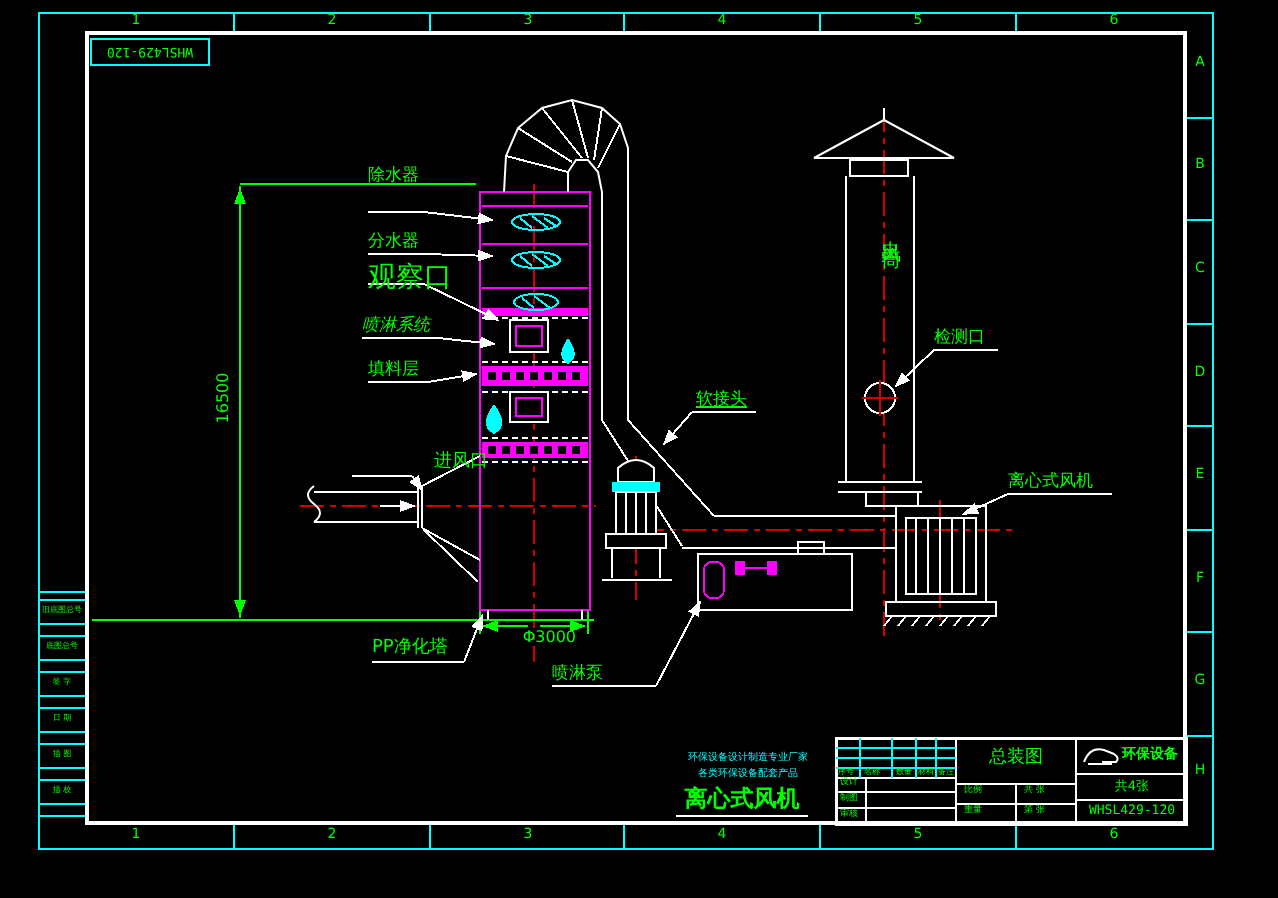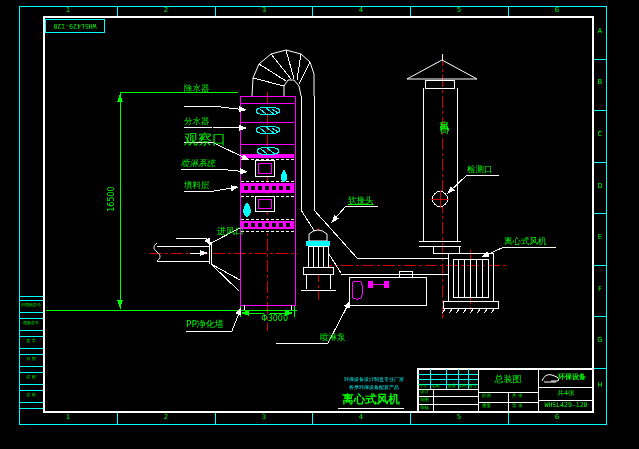--- a/index.html
+++ b/index.html
@@ -313,37 +313,37 @@
   <div class="t ctr" style="left:19px;top:375px;width:24px;font-size:4px;">描 图</div>
   <div class="t ctr" style="left:19px;top:393px;width:24px;font-size:4px;">描 校</div>
 
   <div class="t" style="left:184px;top:84px;font-size:8.5px;">除水器</div>
   <div class="t" style="left:184px;top:117px;font-size:8.5px;">分水器</div>
   <div class="t" style="left:184px;top:132px;font-size:14px;">观察口</div>
   <div class="t" style="left:181px;top:159px;font-size:8.5px;font-style:italic;">喷淋系统</div>
   <div class="t" style="left:184px;top:181px;font-size:8.5px;">填料层</div>
   <div class="t" style="left:176px;top:227px;font-size:9px;margin-left:41px;">进风口</div>
   <div class="t" style="left:186px;top:320px;font-size:9px;">PP净化塔</div>
-  <div class="t" style="left:276px;top:333px;font-size:8.5px;margin-left:44px;">喷淋泵</div>
+  <div class="t" style="left:276px;top:333px;font-size:8.5px;">喷淋泵</div>
   <div class="t" style="left:348px;top:196px;font-size:8.5px;text-decoration:underline;">软接头</div>
 
   <div class="t" style="left:434px;top:112px;width:15px;height:48px;font-size:10px;
               writing-mode:vertical-rl;text-orientation:upright;letter-spacing:2px;">出风筒</div>
   <div class="t" style="left:467px;top:165px;font-size:8.5px;">检测口</div>
   <div class="t" style="left:504px;top:237px;font-size:8.5px;">离心式风机</div>
 
   <div class="t ctr" style="left:92px;top:195px;width:40px;font-size:8px;transform:rotate(-90deg);">16500</div>
   <div class="t ctr" style="left:248px;top:315px;width:40px;font-size:8px;text-align:right;">Φ3000</div>
 
   <div class="t cy ctr" style="left:344px;top:377px;width:60px;font-size:5px;">环保设备设计制造专业厂家</div>
   <div class="t cy ctr" style="left:349px;top:385px;width:50px;font-size:5px;">各类环保设备配套产品</div>
   <div class="t ctr" style="left:336px;top:394px;width:70px;font-size:11.5px;font-weight:bold;">离心式风机</div>
 
   <div class="t ctr" style="left:480px;top:375px;width:56px;font-size:9px;">总装图</div>
-  <div class="t ctr" style="left:558px;top:374px;width:24px;font-size:7px;font-weight:bold;">环保设备</div>
+  <div class="t ctr" style="left:558px;top:374px;width:34px;font-size:7px;font-weight:bold;">环保设备</div>
   <div class="t ctr" style="left:540px;top:390px;width:52px;font-size:6.5px;">共4张</div>
   <div class="t ctr" style="left:540px;top:402px;width:52px;font-size:6.5px;font-family:'DejaVu Sans Mono',monospace;">WHSL429-120</div>
   <div class="t" style="left:419px;top:384px;font-size:4px;">序号</div>
   <div class="t" style="left:432px;top:384px;font-size:4px;">名称</div>
   <div class="t" style="left:448px;top:384px;font-size:4px;">数量</div>
   <div class="t" style="left:459px;top:384px;font-size:4px;">材料</div>
   <div class="t" style="left:469px;top:384px;font-size:4px;">备注</div>
   <div class="t" style="left:420px;top:390px;font-size:4.5px;">设计</div>
   <div class="t" style="left:420px;top:398px;font-size:4.5px;">制图</div>
   <div class="t" style="left:420px;top:406px;font-size:4.5px;">审核</div>

